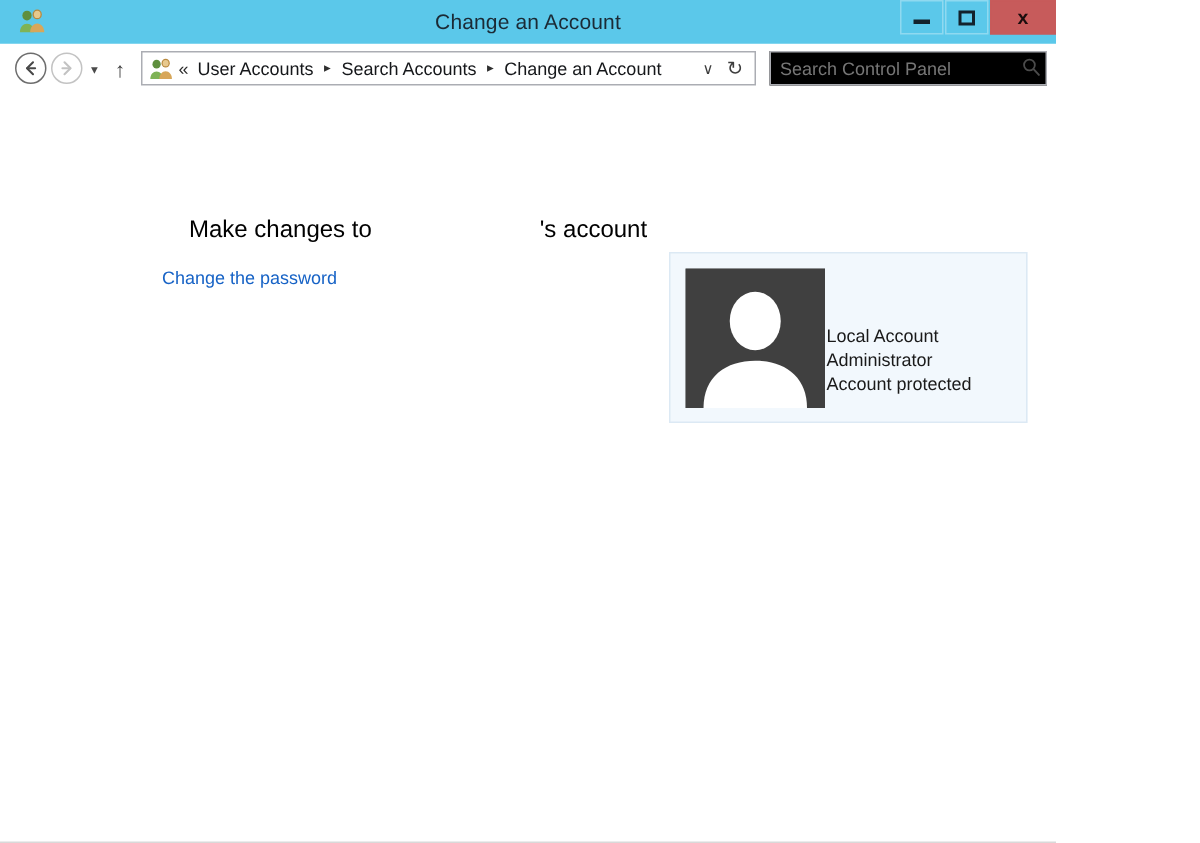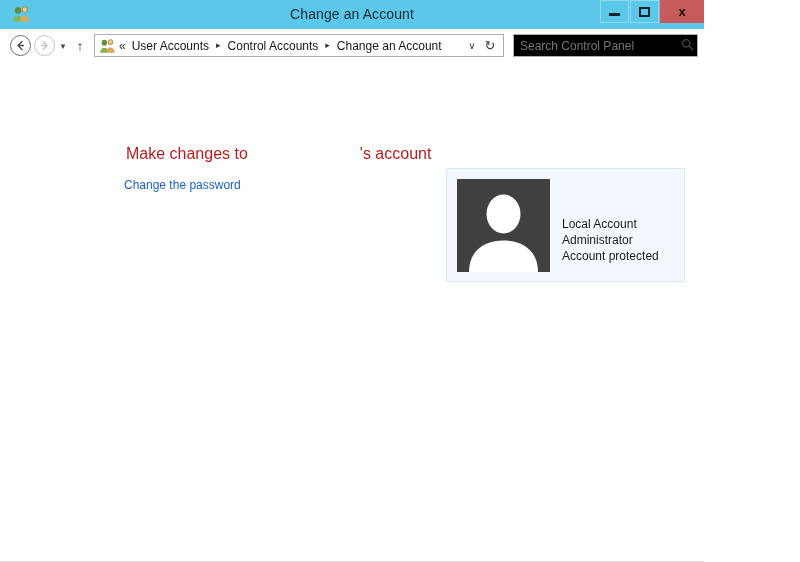--- a/index.html
+++ b/index.html
@@ -243,31 +243,31 @@
     position: relative;
     margin: 0 -6px -6px -6px;
     border-bottom: 1px solid #d9d9d9;
   }
 
   .page-heading {
     position: absolute;
     left: 126px;
     top: 83px;
     font-size: 16px;
-    color: #b91c1c;
+    color: #000000;
     white-space: pre;
   }
   .heading-user {
     display: inline-block;
     min-width: 112px;
   }
 
   .task-link {
     position: absolute;
-    left: 124px;
+    left: 108px;
     font-size: 12px;
     color: #1763c6;
     cursor: pointer;
     white-space: nowrap;
   }
   .task-link.l1 { top: 116px; }
   .task-link.l2 { top: 143px; }
 
   .account-panel {
     position: absolute;
@@ -283,21 +283,21 @@
     position: absolute;
     left: 10px;
     top: 10px;
     width: 93px;
     height: 93px;
     background: #404040;
     overflow: hidden;
   }
   .account-info {
     position: absolute;
-    left: 115px;
+    left: 104px;
     top: 47px;
     font-size: 12px;
     color: #1a1a1a;
     line-height: 16px;
     white-space: nowrap;
   }
 </style>
 </head>
 <body>
 
@@ -365,21 +365,21 @@
           <ellipse cx="12.8" cy="4.6" rx="3.1" ry="3.3" fill="#b98a3f"></ellipse>
           <path d="M8.1 16.5c0-3.4 2.1-5.8 4.7-5.8s4.7 2.4 4.7 5.8z" fill="#d7a75a"></path>
           <ellipse cx="12.8" cy="4.6" rx="2.2" ry="2.4" fill="#e8c98e"></ellipse>
         </svg>
       </span>
 
       <div class="crumb-list">
         <span class="crumb-overflow">«</span>
         <span class="crumb">User Accounts</span>
         <span class="crumb-sep">▸</span>
-        <span class="crumb">Control Accounts</span>
+        <span class="crumb">Search Accounts</span>
         <span class="crumb-sep">▸</span>
         <span class="crumb">Change an Account</span>
       </div>
 
       <div class="addr-tools">
         <span class="addr-chev">∨</span>
         <span class="addr-refresh">↻</span>
       </div>
     </div>
 

